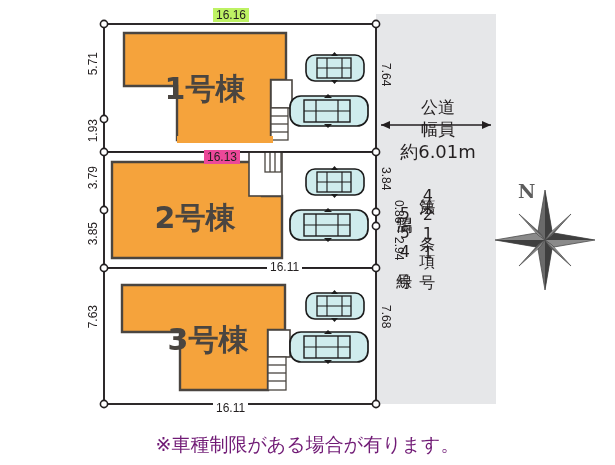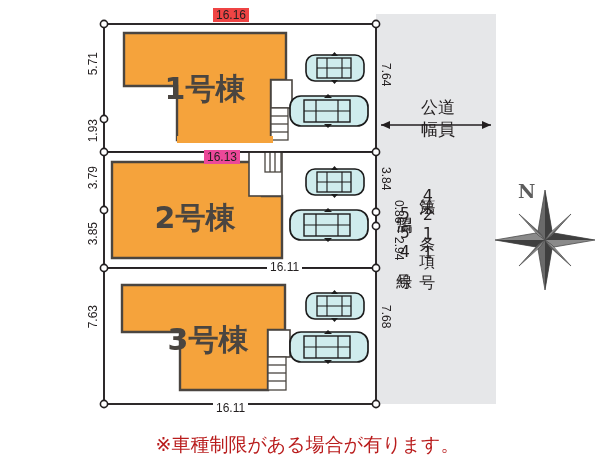--- a/index.html
+++ b/index.html
@@ -5,21 +5,21 @@
   html,body{margin:0;padding:0;background:#ffffff;}
   body{width:615px;height:465px;position:relative;overflow:hidden;
        font-family:"Liberation Sans","DejaVu Sans",sans-serif;color:#231f20;}
   #stage{position:absolute;left:0;top:0;width:615px;height:465px;}
   svg{display:block;}
   .bldg-label{font-family:"DejaVu Sans","Liberation Sans",sans-serif;font-weight:bold;font-size:30px;fill:#4a4540;}
   .vcol{position:absolute;writing-mode:vertical-rl;text-orientation:upright;
         font-family:"DejaVu Sans","Liberation Sans",sans-serif;font-size:16px;
         line-height:1.02;letter-spacing:0px;color:#231f20;white-space:nowrap;}
   .note{position:absolute;left:0;top:432px;width:615px;text-align:center;
-        font-family:"DejaVu Sans","Liberation Sans",sans-serif;font-size:19px;color:#b91c1c;}
+        font-family:"DejaVu Sans","Liberation Sans",sans-serif;font-size:19px;color:#701a75;}
   .roadlabel{position:absolute;text-align:center;font-family:"DejaVu Sans","Liberation Sans",sans-serif;
         color:#231f20;white-space:nowrap;}
 </style>
 </head>
 <body>
 
 <div id="stage">
 
 <svg width="615" height="465" viewBox="0 0 615 465">
 
@@ -154,40 +154,41 @@
     <path d="M-26,26 L-5,7 L0,0 L-7,5 Z" fill="#9a9a9a" stroke="#4d4d4d" stroke-width="0.7"></path>
     <path d="M-26,26 L-7,5 L0,0 Z" fill="#5a5a5a"></path>
     <path d="M26,26 L7,5 L0,0 L5,7 Z" fill="#9a9a9a" stroke="#4d4d4d" stroke-width="0.7"></path>
     <path d="M26,26 L5,7 L0,0 Z" fill="#5a5a5a"></path>
     <path d="M-26,-26 L-7,-5 L0,0 L-5,-7 Z" fill="#9a9a9a" stroke="#4d4d4d" stroke-width="0.7"></path>
     <path d="M-26,-26 L-5,-7 L0,0 Z" fill="#5a5a5a"></path>
   </g>
 
 </svg>
 
-<div style="position:absolute;left:213px;top:8px;font-size:12px;color:#231f20;background:#ef4444;padding:0 3px;">16.16</div>
+<div style="position:absolute;left:213px;top:8px;font-size:12px;color:#231f20;background:#bef264;padding:0 3px;">16.16</div>
 
 <div style="position:absolute;left:86px;top:52px;writing-mode:vertical-rl;transform:rotate(180deg);font-size:12px;color:#231f20;">5.71</div>
 <div style="position:absolute;left:86px;top:119px;writing-mode:vertical-rl;transform:rotate(180deg);font-size:12px;color:#231f20;">1.93</div>
 <div style="position:absolute;left:86px;top:166px;writing-mode:vertical-rl;transform:rotate(180deg);font-size:12px;color:#231f20;">3.79</div>
 <div style="position:absolute;left:86px;top:222px;writing-mode:vertical-rl;transform:rotate(180deg);font-size:12px;color:#231f20;">3.85</div>
 <div style="position:absolute;left:86px;top:305px;writing-mode:vertical-rl;transform:rotate(180deg);font-size:12px;color:#231f20;">7.63</div>
 
 <div style="position:absolute;left:379px;top:63px;writing-mode:vertical-rl;font-size:12px;color:#231f20;">7.64</div>
 <div style="position:absolute;left:379px;top:167px;writing-mode:vertical-rl;font-size:12px;color:#231f20;">3.84</div>
 <div style="position:absolute;left:392px;top:200px;writing-mode:vertical-rl;font-size:12px;color:#231f20;">0.86</div>
 <div style="position:absolute;left:392px;top:237px;writing-mode:vertical-rl;font-size:12px;color:#231f20;">2.94</div>
 <div style="position:absolute;left:379px;top:305px;writing-mode:vertical-rl;font-size:12px;color:#231f20;">7.68</div>
 
 <div style="position:absolute;left:204px;top:150px;font-size:12px;color:#231f20;background:#ec4899;padding:0 3px;">16.13</div>
 <div style="position:absolute;left:267px;top:260px;font-size:12px;color:#231f20;background:#fff;padding:0 3px;">16.11</div>
 <div style="position:absolute;left:213px;top:401px;font-size:12px;color:#231f20;background:#fff;padding:0 3px;">16.11</div>
 
 <div class="roadlabel" style="left:396px;top:118px;width:84px;font-size:17px;">幅員</div>
 <div class="roadlabel" style="left:396px;top:96px;width:84px;font-size:17px;">公道</div>
+<div class="roadlabel" style="left:388px;top:140px;width:100px;font-size:18px;">約6.01m</div>
 
 <div class="vcol" style="left:419px;top:186px;">法第42条1項1号</div>
 <div class="vcol" style="left:396px;top:204px;">鵠沼554号線</div>
 
 <div style="position:absolute;left:518px;top:180px;font-family:'DejaVu Serif','Liberation Serif',serif;font-weight:bold;font-size:19px;color:#5d5d5d;">N</div>
 
 <div class="note">※車種制限がある場合が有ります。</div>
 
 </div>
 

